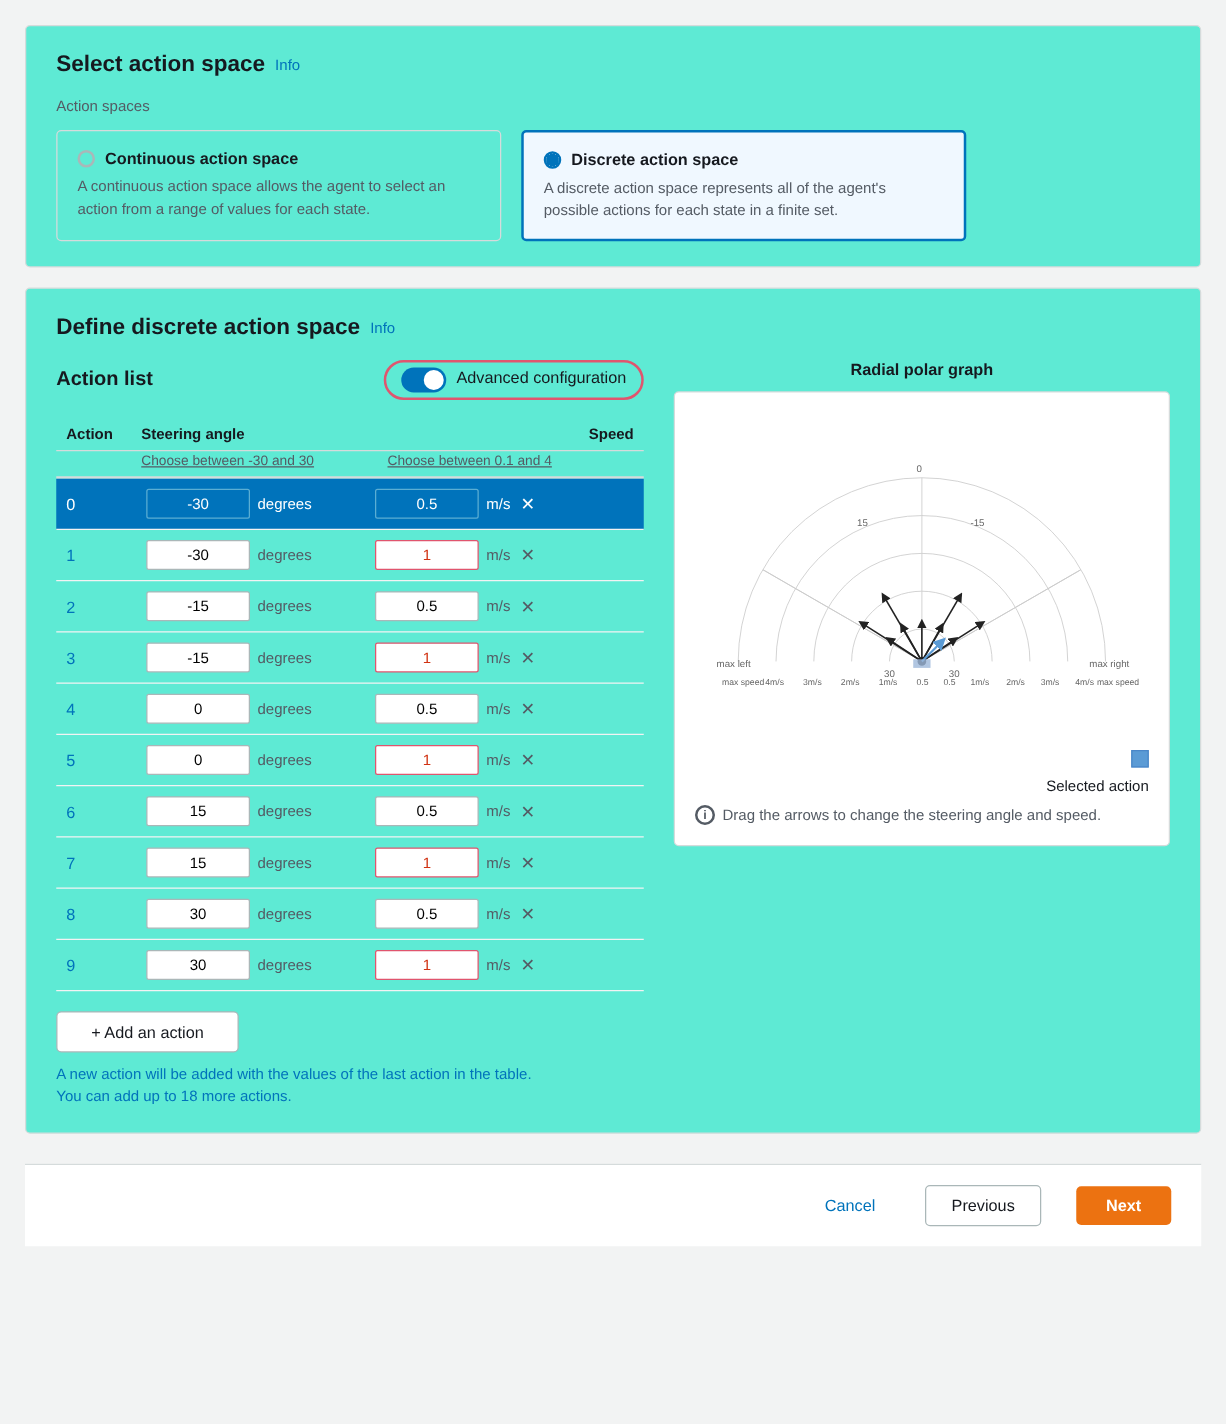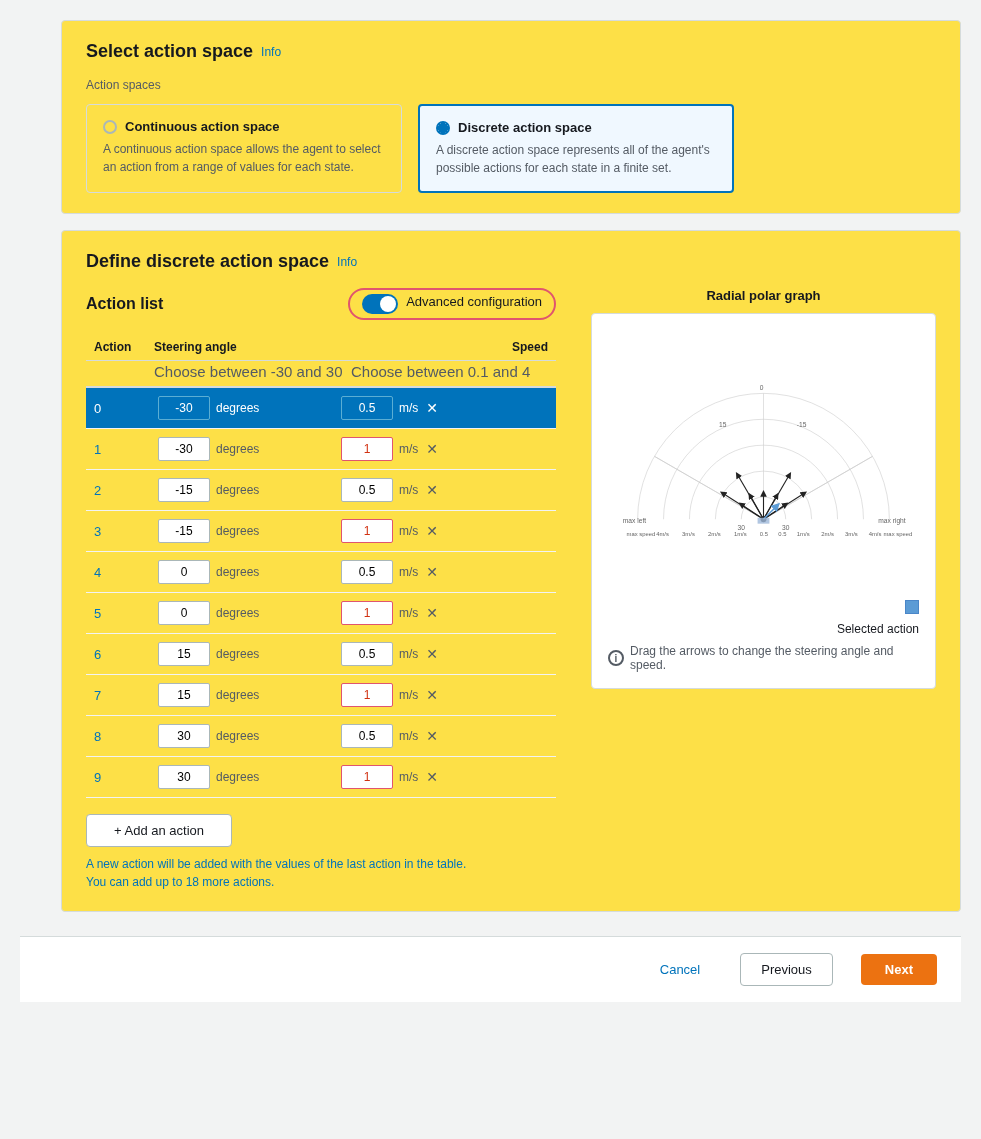--- a/index.html
+++ b/index.html
@@ -11,25 +11,24 @@
       width: 981px;
       min-height: 1139px;
     }
     .page-wrapper {
       padding: 20px;
       display: flex;
       flex-direction: column;
       gap: 16px;
     }
     .card {
-      background: #fde047;
+      background: #5eead4;
       border: 1px solid #d5dbdb;
       border-radius: 4px;
       padding: 20px 24px;
-      margin-left: 41px;
     }
     .card-title {
       font-size: 18px;
       font-weight: 700;
       color: #16191f;
       display: flex;
       align-items: center;
       gap: 8px;
       margin-bottom: 16px;
     }
@@ -46,21 +45,21 @@
       margin-bottom: 12px;
     }
     .action-space-options {
       display: flex;
       gap: 16px;
     }
     .option-card {
       border: 1px solid #d5dbdb;
       border-radius: 4px;
       padding: 14px 16px;
-      width: 316px;
+      width: 356px;
       cursor: pointer;
       position: relative;
     }
     .option-card.selected {
       border: 2px solid #0073bb;
       background: #f0f8ff;
     }
     .option-card-title {
       font-size: 13px;
       font-weight: 600;
@@ -84,21 +83,21 @@
       flex-shrink: 0;
     }
     .radio-circle.checked {
       border: 2px solid #0073bb;
       background: radial-gradient(circle, #0073bb 5px, #fff 5px);
     }
 
     
     .define-section {
       display: flex;
-      gap: 35px;
+      gap: 24px;
     }
     .action-list-panel {
       flex: 0 0 470px;
     }
     .graph-panel {
       flex: 1;
     }
     .action-list-header {
       display: flex;
       align-items: center;
@@ -143,23 +142,24 @@
       color: #16191f;
       border-bottom: 1px solid #d5dbdb;
     }
     .table-header-row .col-speed {
       text-align: right;
     }
     .table-sub-header {
       display: grid;
       grid-template-columns: 60px 1fr 1fr;
       padding: 2px 8px 6px;
-      font-size: 15px;
+      font-size: 11px;
       color: #545b64;
       border-bottom: 2px solid #d5dbdb;
+      text-decoration: underline;
     }
     .action-row {
       display: grid;
       grid-template-columns: 60px 1fr 1fr 24px;
       align-items: center;
       padding: 8px 8px;
       border-bottom: 1px solid #f2f3f3;
       gap: 4px;
     }
     .action-row.selected-row {
@@ -174,21 +174,21 @@
       font-size: 13px;
       color: #0073bb;
       font-weight: 500;
     }
     .steering-cell, .speed-cell {
       display: flex;
       align-items: center;
       gap: 6px;
     }
     .num-input {
-      width: 52px;
+      width: 83px;
       border: 1px solid #aab7b8;
       border-radius: 2px;
       padding: 4px 16px;
       font-size: 12px;
       text-align: center;
     }
     .num-input.highlighted {
       border-color: #e0556e;
       color: #d13212;
     }

